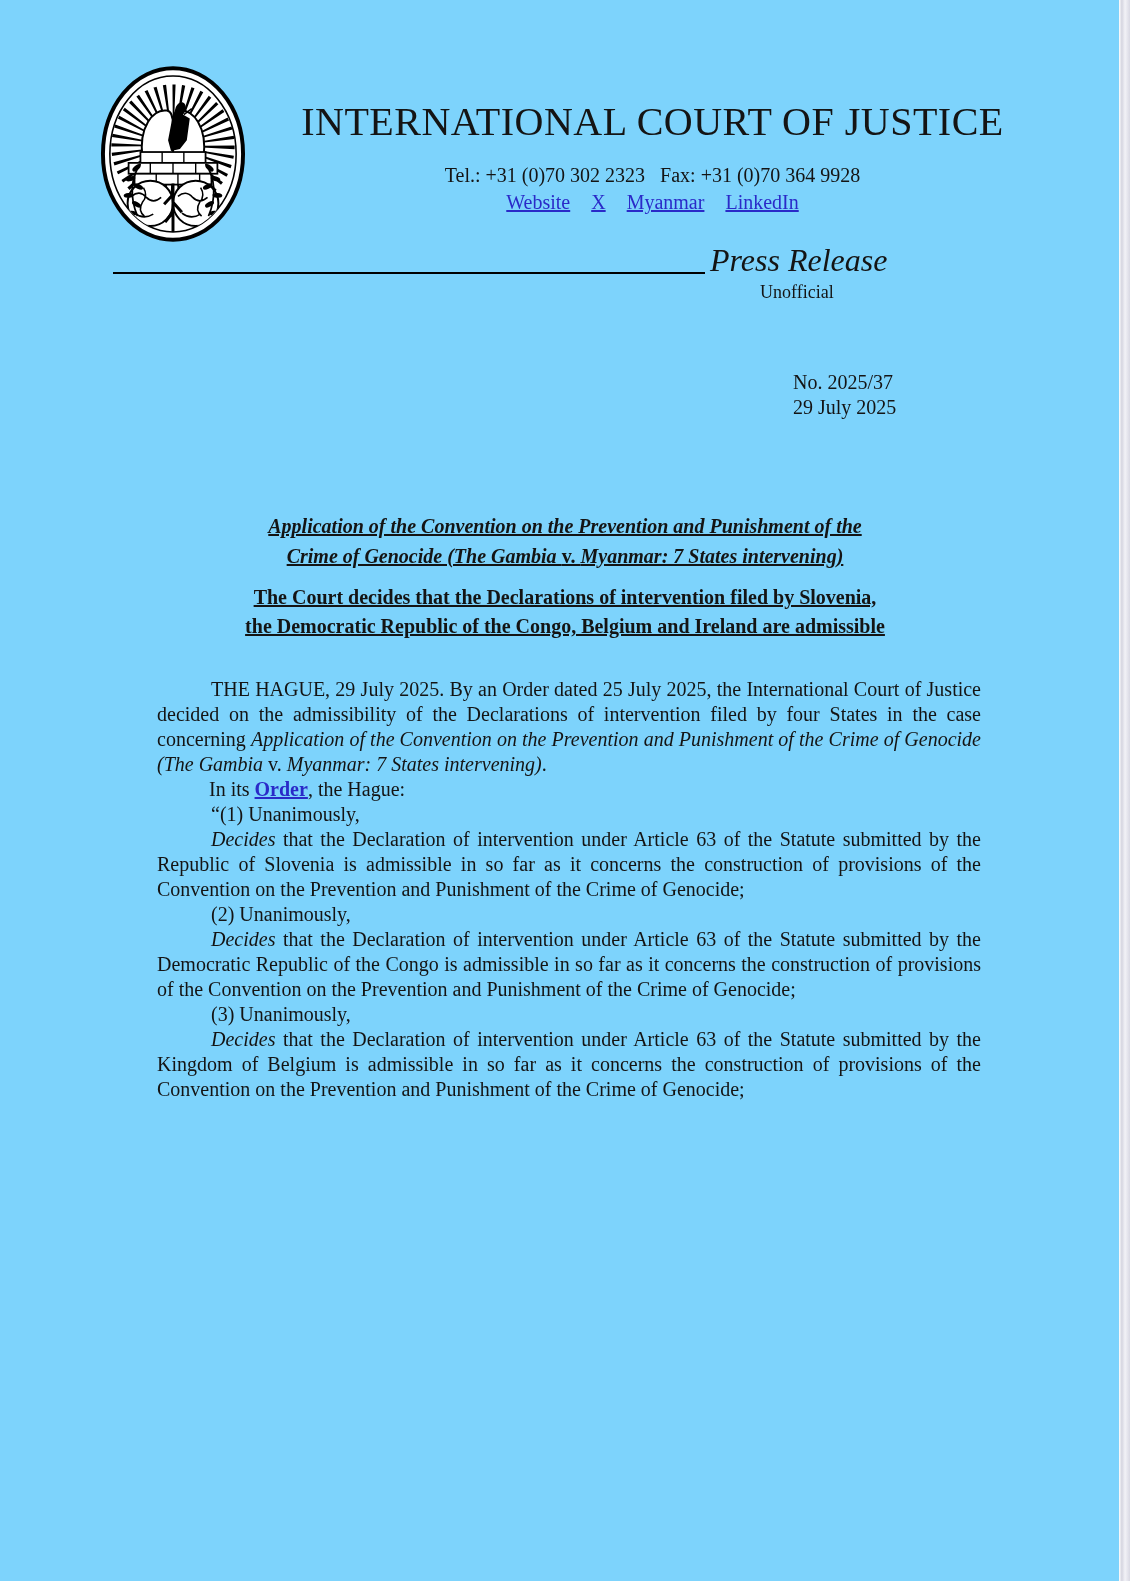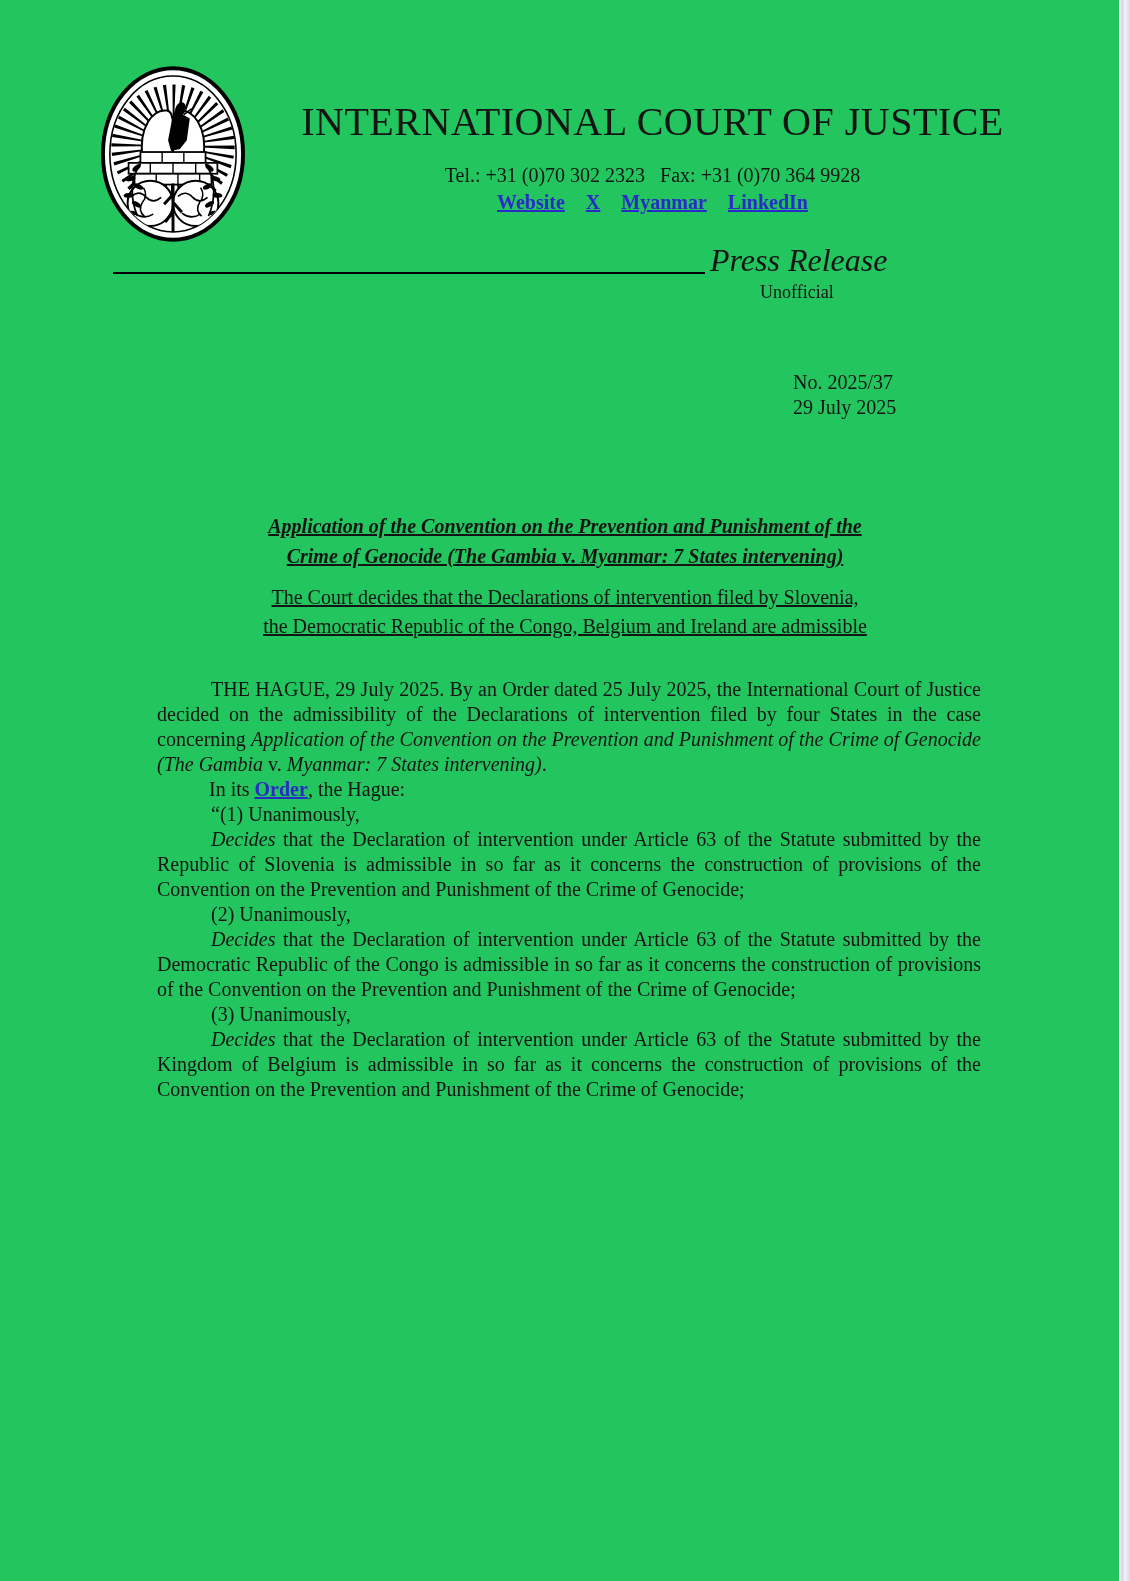--- a/index.html
+++ b/index.html
@@ -2,53 +2,53 @@
 <html style="--link: #2a2ac8; --ink: #141414;"><head>
 <meta charset="utf-8">
 <style>
   :root { --link: #2a2ac8; --ink: #141414; }
   * { box-sizing: border-box; }
   html, body { margin: 0; padding: 0; background: #ffffff; }
   .page {
     position: relative;
     width: 1130px;
     height: 1581px;
-    background: #22c55e;
+    background: #7dd3fc;
     font-family: "Liberation Serif", "DejaVu Serif", serif;
     color: var(--ink);
     overflow: hidden;
   }
   
   .scroll-strip {
     position: absolute; top: 0; right: 0; width: 11px; height: 100%;
     background: linear-gradient(to right, #ffffff 0%, #d5d5e0 25%, #f2f2f7 55%, #d8d8e3 100%);
   }
   .seal { position: absolute; left: 99px; top: 64px; width: 148px; height: 180px; }
   .seal svg { width: 100%; height: 100%; }
 
   .header-block { position: absolute; left: 245px; top: 98px; width: 815px; text-align: center; }
   .header-title { font-size: 40px; white-space: nowrap; letter-spacing: 0.5px; }
   .header-address { font-size: 20px; margin-top: 7px; }
   .header-tel { font-size: 20px; margin-top: 19px; }
   .header-links { font-size: 20px; margin-top: 4px; }
-  .header-links a { color: var(--link); text-decoration: underline; margin: 16px 8px; font-weight: bold; }
+  .header-links a { color: var(--link); text-decoration: underline; margin: 16px 8px; }
 
   .pr-line { position: absolute; left: 113px; top: 272px; width: 592px; height: 2px; background: #000; }
   .pr-title { position: absolute; left: 710px; top: 242px; font-size: 32px; font-style: italic; }
   .pr-sub { position: absolute; left: 712px; top: 282px; font-size: 18px; margin-left: 48px; }
 
   .ref-block { position: absolute; left: 793px; top: 370px; font-size: 20px; line-height: 25px; }
 
   .case-title { position: absolute; left: 0; top: 511px; width: 1130px; text-align: center;
                 font-size: 20px; line-height: 30px; font-weight: bold; font-style: italic; }
   .case-title .u { text-decoration: underline; }
   .case-title .u span { font-style: normal; }
 
   .decision-heading { position: absolute; left: 0; top: 583px; width: 1130px; text-align: center;
-                      font-size: 20px; line-height: 29px; font-weight: normal; }
+                      font-size: 20px; line-height: 29px; font-weight: bold; }
   .decision-heading .u { text-decoration: underline; }
 
   .body-block { position: absolute; left: 157px; top: 677px; width: 824px;
                 font-size: 20px; line-height: 25px; text-align: justify; }
   .body-block p { margin: 0; }
   .intro-para { text-indent: 54px; }
   .order-para { margin-top: 21px; text-indent: 52px; text-align: left; }
   .quote-label { margin-top: 23px; margin-left: 53px; margin-right: 51px; text-indent: 54px; text-align: left; }
   .quote-body  { margin-top: 20px; margin-left: 53px; margin-right: 51px; text-indent: 54px; }
   em { font-style: italic; }

